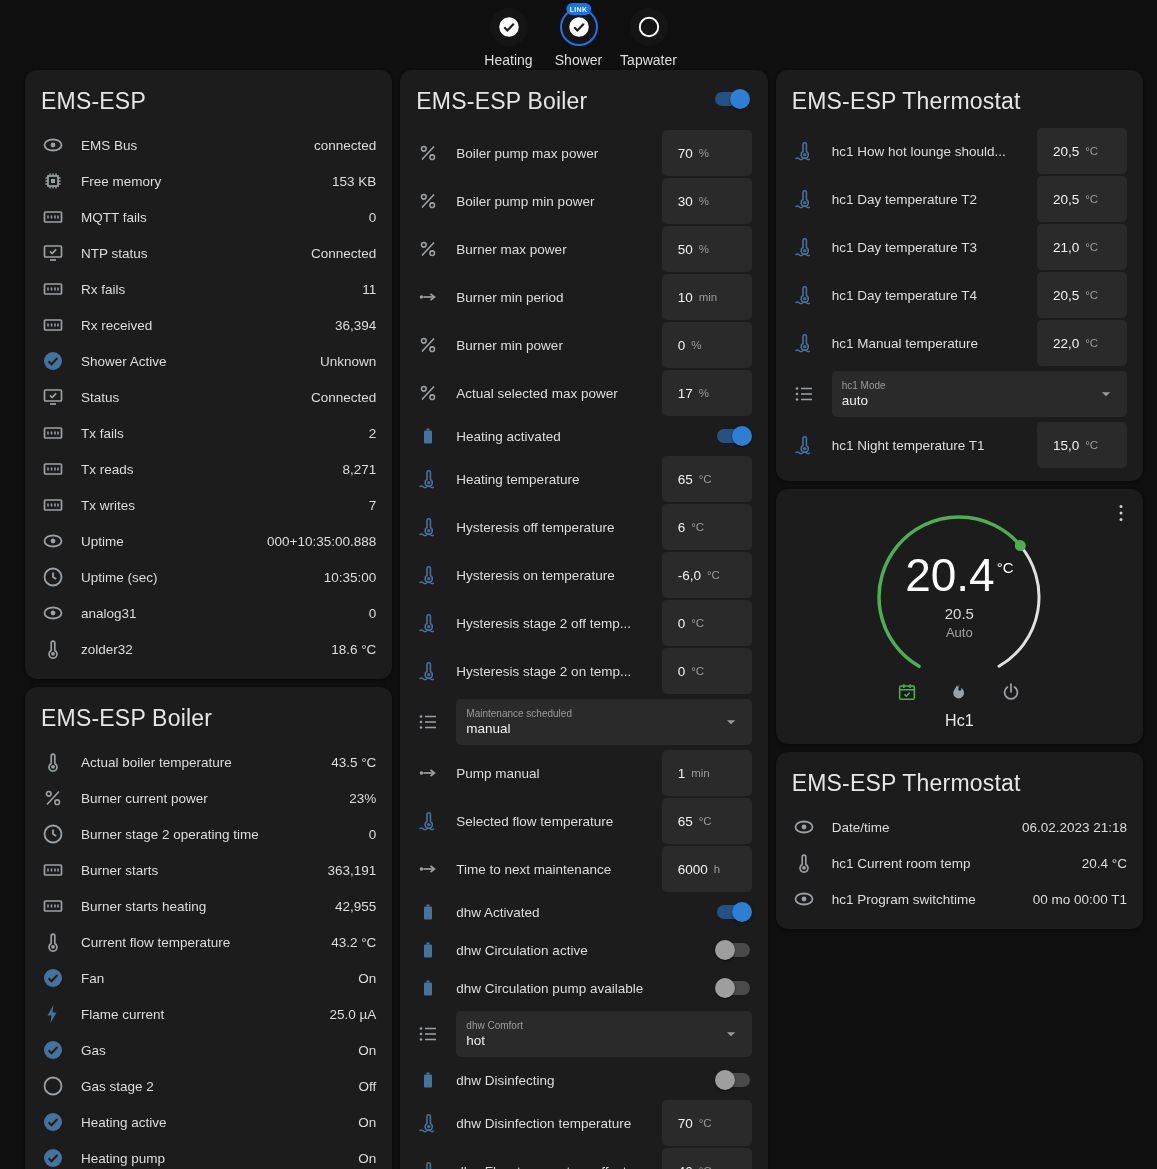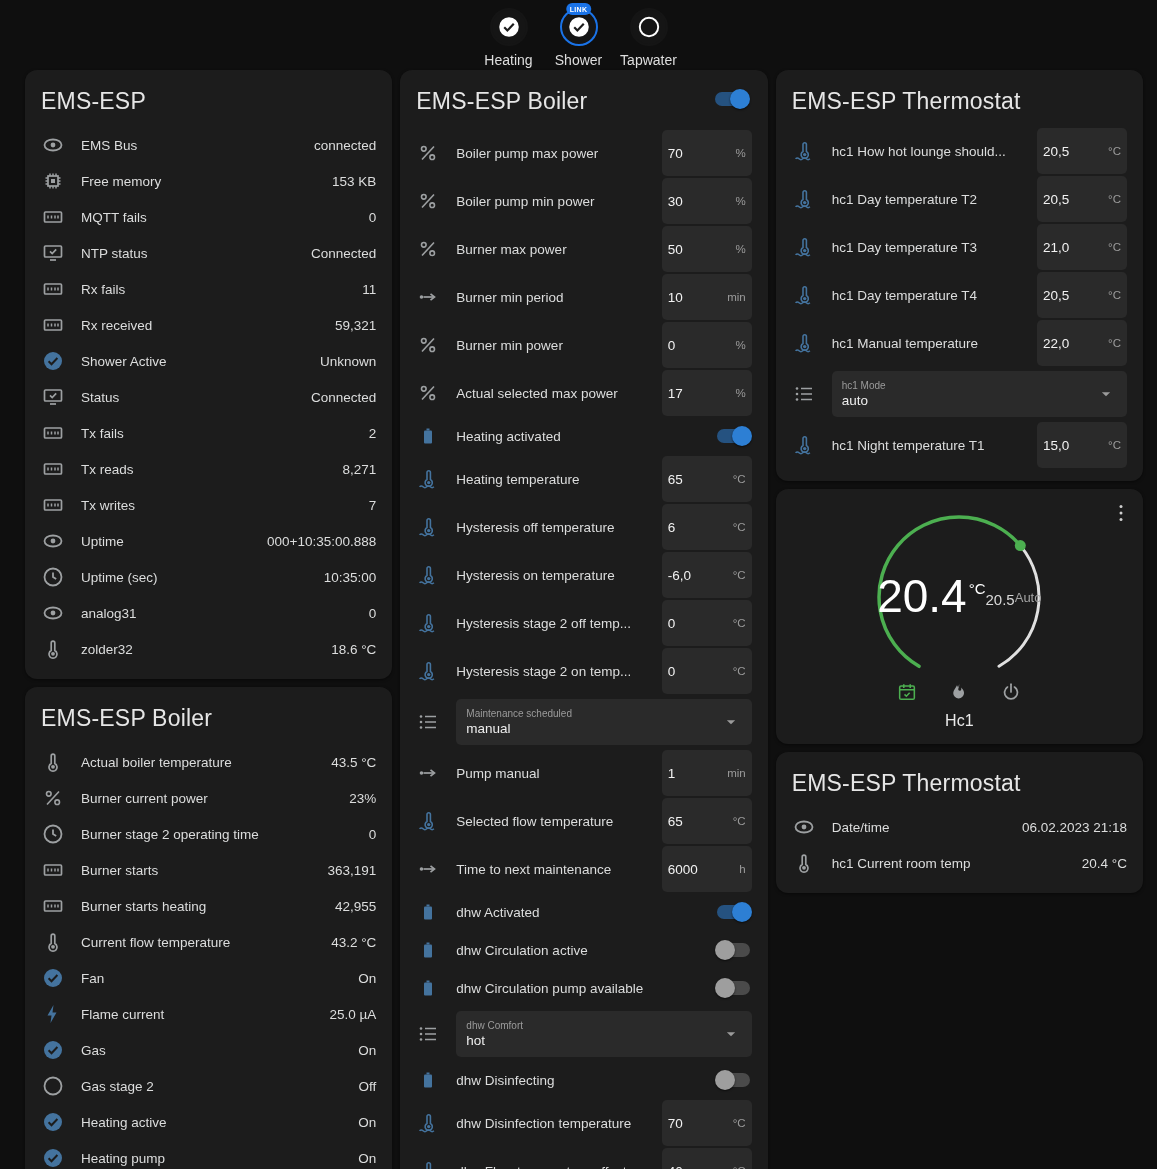--- a/index.html
+++ b/index.html
@@ -31,22 +31,22 @@
 .row{display:flex;align-items:center;min-height:36px}
 .r-number{min-height:48px}
 .r-toggle{min-height:38px}
 .r-select{min-height:54px}
 .icon{flex:none;width:24px;height:24px;margin-right:16px}
 .icon svg{width:100%;height:100%;display:block}
 .row-name{flex:1;min-width:0;font-size:13.5px;color:#dcdddd;white-space:nowrap;overflow:hidden;
   text-overflow:ellipsis;padding-right:10px}
 .row-value{font-size:13.5px;color:#dcdddd;white-space:nowrap;text-align:right}
 
-.numbox{flex:none;display:flex;align-items:center;justify-content:space-between;width:90px;height:46px;
-  padding:0 6px;background:#2a2a2a;border-radius:5px;cursor:text}
+.numbox{flex:none;display:flex;align-items:center;width:90px;height:46px;
+  padding:0 16px;background:#2a2a2a;border-radius:5px;cursor:text}
 .num-val{font-size:13.5px;color:#f2f2f2}
 .num-unit{font-size:11.5px;color:#9b9b9b;margin-left:6px}
 
 .switch{position:relative;flex:none;width:37px;height:20px;cursor:pointer}
 .switch .track{position:absolute;left:2px;top:3px;width:33px;height:14px;border-radius:7px;background:#4a4a4a}
 .switch .knob{position:absolute;left:0;top:0;width:20px;height:20px;border-radius:50%;background:#9e9e9e;
   box-shadow:0 1px 2px rgba(0,0,0,.6)}
 .switch.on .track{background:rgba(45,127,212,.55)}
 .switch.on .knob{left:17px;background:#2d7fd4}
 
@@ -56,21 +56,21 @@
 .sel-value{font-size:13.5px;color:#eeeeee;text-align:left}
 .sel-caret{width:22px;height:22px;color:#9b9b9b;flex:none}
 .sel-caret svg{width:100%;height:100%}
 
 
 .gauge-card{position:relative;text-align:center;padding:6px 12px 14px}
 .menu-dots{position:absolute;top:12px;right:10px;width:24px;height:24px;color:#cfcfcf;cursor:pointer}
 .menu-dots svg{width:100%;height:100%}
 .gauge-wrap{position:relative;width:200px;height:168px;margin:14px auto 0}
 .gauge-wrap svg.arc{position:absolute;left:0;top:0;width:100%;height:100%}
-.gauge-text{position:absolute;left:0;top:0;right:0;bottom:0;display:flex;flex-direction:row;
+.gauge-text{position:absolute;left:0;top:0;right:0;bottom:0;display:flex;flex-direction:column;
   align-items:center;justify-content:center;padding-top:6px}
 .g-big{color:#ffffff;line-height:1;white-space:nowrap}
 .g-temp{font-size:46px}
 .g-unit{font-size:15px;position:relative;top:-18px;margin-left:2px}
 .g-target{font-size:15px;color:#d9d9d9;margin-top:7px}
 .g-mode{font-size:13px;color:#a3a3a3;margin-top:3px}
 .gauge-icons{display:flex;justify-content:center;gap:30px;margin-top:4px}
 .gicon{width:22px;height:22px;cursor:pointer}
 .gicon svg{width:100%;height:100%}
 .g-name{font-size:16px;color:#eaeaea;margin-top:9px}
@@ -173,21 +173,21 @@
             <div class="row-value">11</div>
           </div>
           <div class="row r-sensor">
             <span class="icon" style="color:#9da0a2">
               <svg viewBox="0 0 24 24">
                 <rect x="3.5" y="7" width="17" height="10" rx="1" fill="none" stroke="currentColor" stroke-width="1.7"></rect>
                 <path d="M7 10.5v3M10.5 10.5v3M14 10.5v3M17 10.5v3" stroke="currentColor" stroke-width="1.5" fill="none"></path>
               </svg>
             </span>
             <div class="row-name">Rx received</div>
-            <div class="row-value">59,321</div>
+            <div class="row-value">36,394</div>
           </div>
           <div class="row r-sensor">
             <span class="icon" style="color:#44739e">
               <svg viewBox="0 0 24 24">
                 <circle cx="12" cy="12" r="9" fill="currentColor"></circle>
                 <path d="M7.6 12.3l2.9 2.9 5.9-6.2" stroke="#1c1c1c" stroke-width="2" fill="none"></path>
               </svg>
             </span>
             <div class="row-name">Shower Active</div>
             <div class="row-value">Unknown</div>
@@ -905,17 +905,27 @@
           <div class="row r-sensor">
             <span class="icon" style="color:#9da0a2">
               <svg viewBox="0 0 24 24">
                 <path d="M10.2 13.6V6a1.8 1.8 0 0 1 3.6 0v7.6a4 4 0 1 1-3.6 0z" fill="none" stroke="currentColor" stroke-width="1.7"></path>
                 <circle cx="12" cy="16.8" r="1.9" fill="currentColor"></circle>
               </svg>
             </span>
             <div class="row-name">hc1 Current room temp</div>
             <div class="row-value">20.4 °C</div>
           </div>
+          <div class="row r-sensor">
+            <span class="icon" style="color:#9da0a2">
+              <svg viewBox="0 0 24 24">
+                <ellipse cx="12" cy="12" rx="8.5" ry="5.5" fill="none" stroke="currentColor" stroke-width="1.8"></ellipse>
+                <circle cx="12" cy="12" r="2.4" fill="currentColor"></circle>
+              </svg>
+            </span>
+            <div class="row-name">hc1 Program switchtime</div>
+            <div class="row-value">00 mo 00:00 T1</div>
+          </div>
         </div>
     </div>
   </div>
 
 </div>
 
 </body></html>

